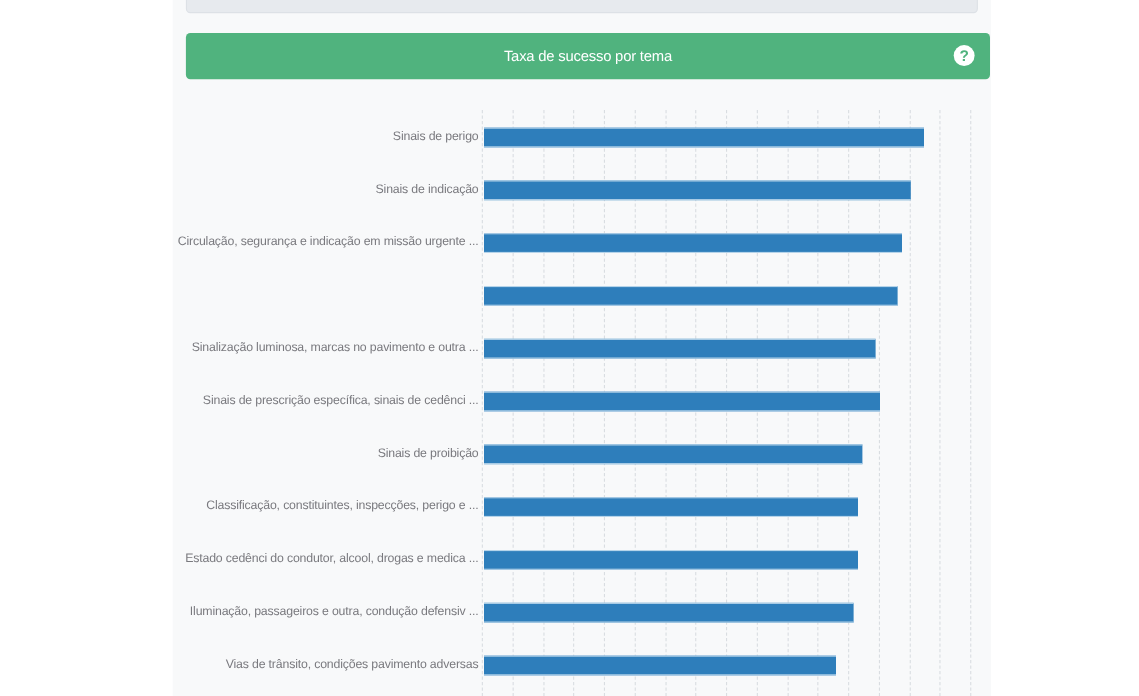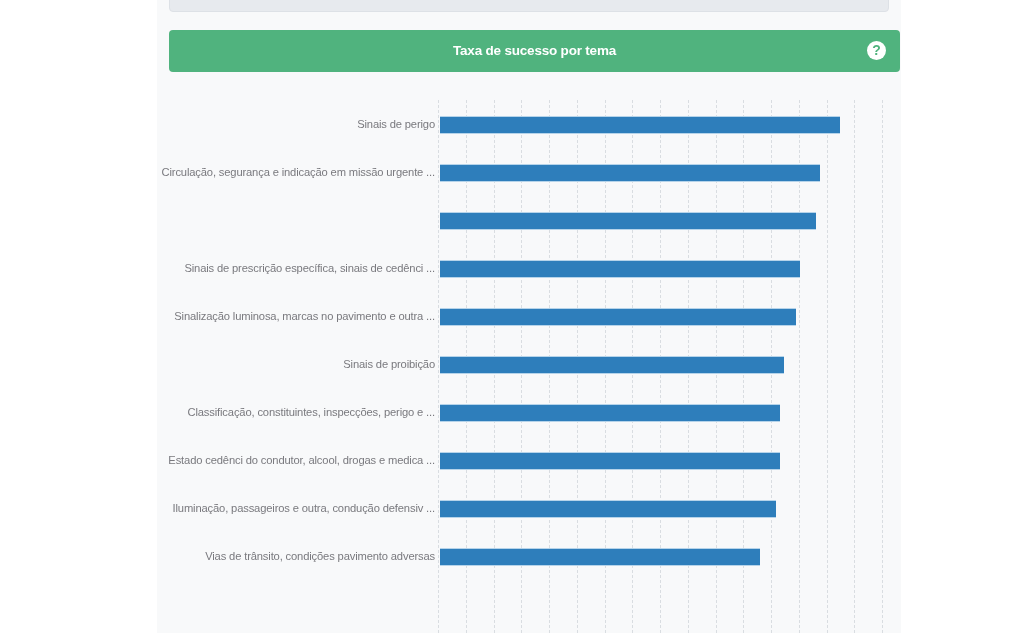--- a/index.html
+++ b/index.html
@@ -58,21 +58,21 @@
 
   #card-title {
     position: absolute;
     left: 0;
     right: 0;
     top: 0;
     line-height: 42px;
     text-align: center;
     color: #ffffff;
     font-size: 13.5px;
-    font-weight: bold;
+    font-weight: normal;
     letter-spacing: -0.2px;
     white-space: nowrap;
   }
 
   #help-icon {
     position: absolute;
     right: 14px;
     top: 11px;
     width: 19px;
     height: 19px;
@@ -187,40 +187,46 @@
           <div class="gridline" style="left: 444px;"></div>
         </div>
       <div id="rows">
           <div class="chart-row">
             <div class="row-label">Sinais de perigo</div>
             <div class="bar-track">
               <div class="bar" title="Sinais de perigo: 100" style="width: 400px; background: rgb(46, 126, 187); border-top-color: rgb(182, 212, 234); border-bottom-color: rgb(182, 212, 234);"></div>
             </div>
           </div>
           <div class="chart-row">
+            <div class="row-label">Sinais de indicação</div>
+            <div class="bar-track">
+              <div class="bar" title="Sinais de indicação: 97" style="width: 388px; background: rgb(46, 126, 187); border-top-color: rgb(182, 212, 234); border-bottom-color: rgb(182, 212, 234);"></div>
+            </div>
+          </div>
+          <div class="chart-row">
             <div class="row-label">Circulação, segurança e indicação em missão urgente ...</div>
             <div class="bar-track">
               <div class="bar" title="Circulação, segurança e veículos em missão urgente ...: 95" style="width: 380px; background: rgb(46, 126, 187); border-top-color: rgb(182, 212, 234); border-bottom-color: rgb(182, 212, 234);"></div>
             </div>
           </div>
           <div class="chart-row">
             <div class="bar-track">
               <div class="bar" title="Paragem, estacionamento e cruzamento de veículos: 94" style="width: 376px; background: rgb(46, 126, 187); border-top-color: rgb(182, 212, 234); border-bottom-color: rgb(182, 212, 234);"></div>
             </div>
           </div>
           <div class="chart-row">
+            <div class="row-label">Sinalização luminosa, marcas no pavimento e outra ...</div>
+            <div class="bar-track">
+              <div class="bar" title="Sinalização luminosa, marcas no pavimento e outra ...: 89" style="width: 356px; background: rgb(46, 126, 187); border-top-color: rgb(182, 212, 234); border-bottom-color: rgb(182, 212, 234);"></div>
+            </div>
+          </div>
+          <div class="chart-row">
             <div class="row-label">Sinais de prescrição específica, sinais de cedênci ...</div>
             <div class="bar-track">
               <div class="bar" title="Sinais de prescrição específica, sinais de cedênci ...: 90" style="width: 360px; background: rgb(46, 126, 187); border-top-color: rgb(182, 212, 234); border-bottom-color: rgb(182, 212, 234);"></div>
-            </div>
-          </div>
-          <div class="chart-row">
-            <div class="row-label">Sinalização luminosa, marcas no pavimento e outra ...</div>
-            <div class="bar-track">
-              <div class="bar" title="Sinalização luminosa, marcas no pavimento e outra ...: 89" style="width: 356px; background: rgb(46, 126, 187); border-top-color: rgb(182, 212, 234); border-bottom-color: rgb(182, 212, 234);"></div>
             </div>
           </div>
           <div class="chart-row">
             <div class="row-label">Sinais de proibição</div>
             <div class="bar-track">
               <div class="bar" title="Sinais de proibição: 86" style="width: 344px; background: rgb(46, 126, 187); border-top-color: rgb(182, 212, 234); border-bottom-color: rgb(182, 212, 234);"></div>
             </div>
           </div>
           <div class="chart-row">
             <div class="row-label">Classificação, constituintes, inspecções, perigo e ...</div>

